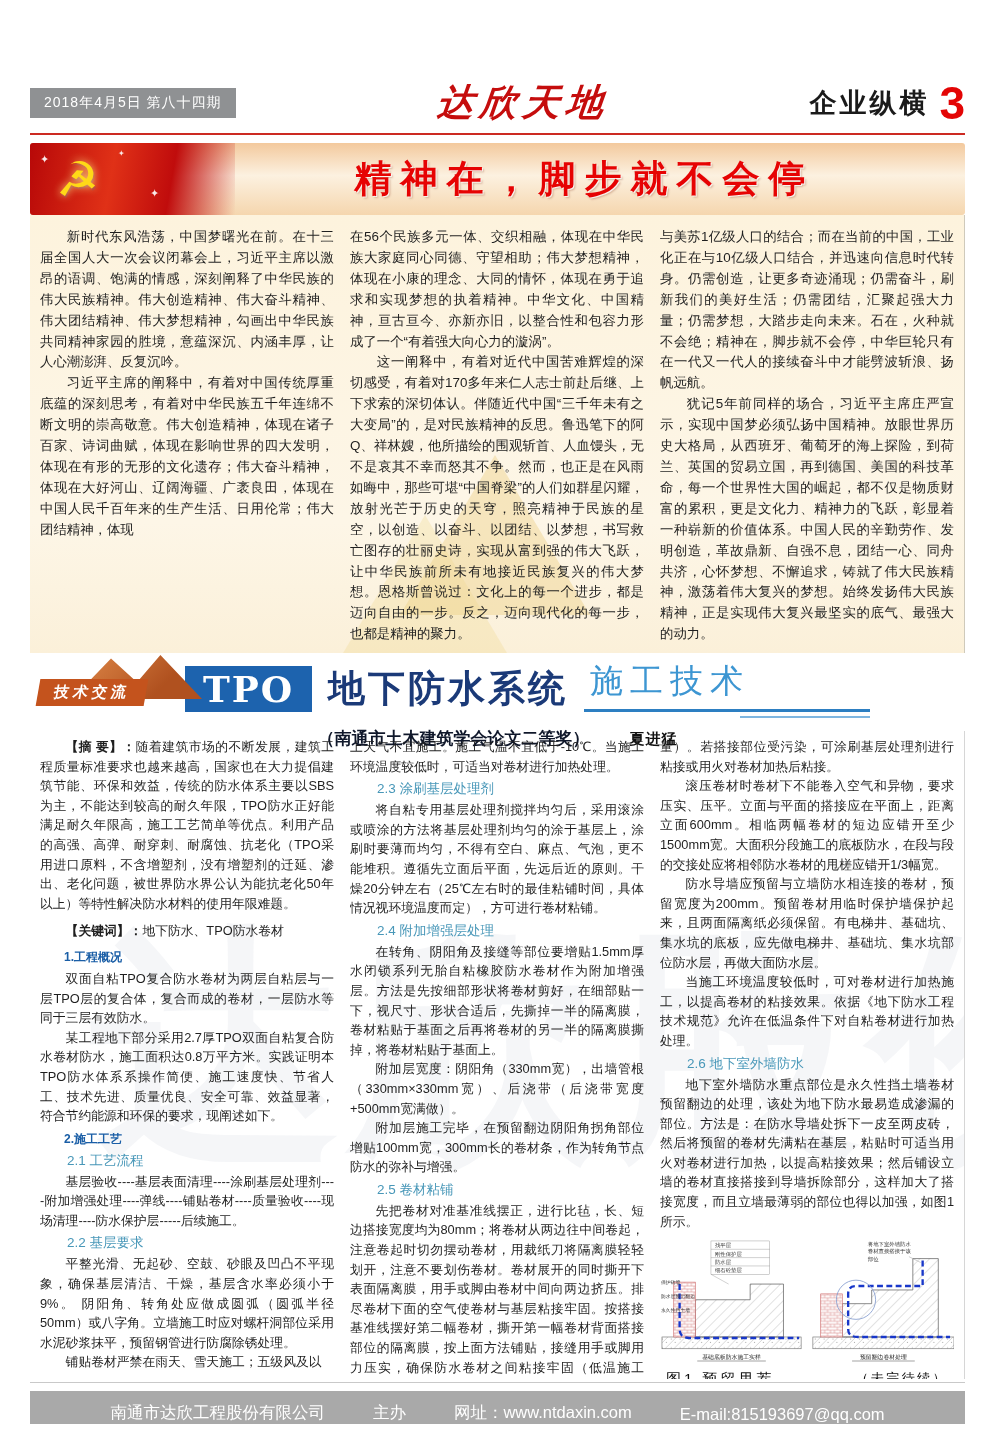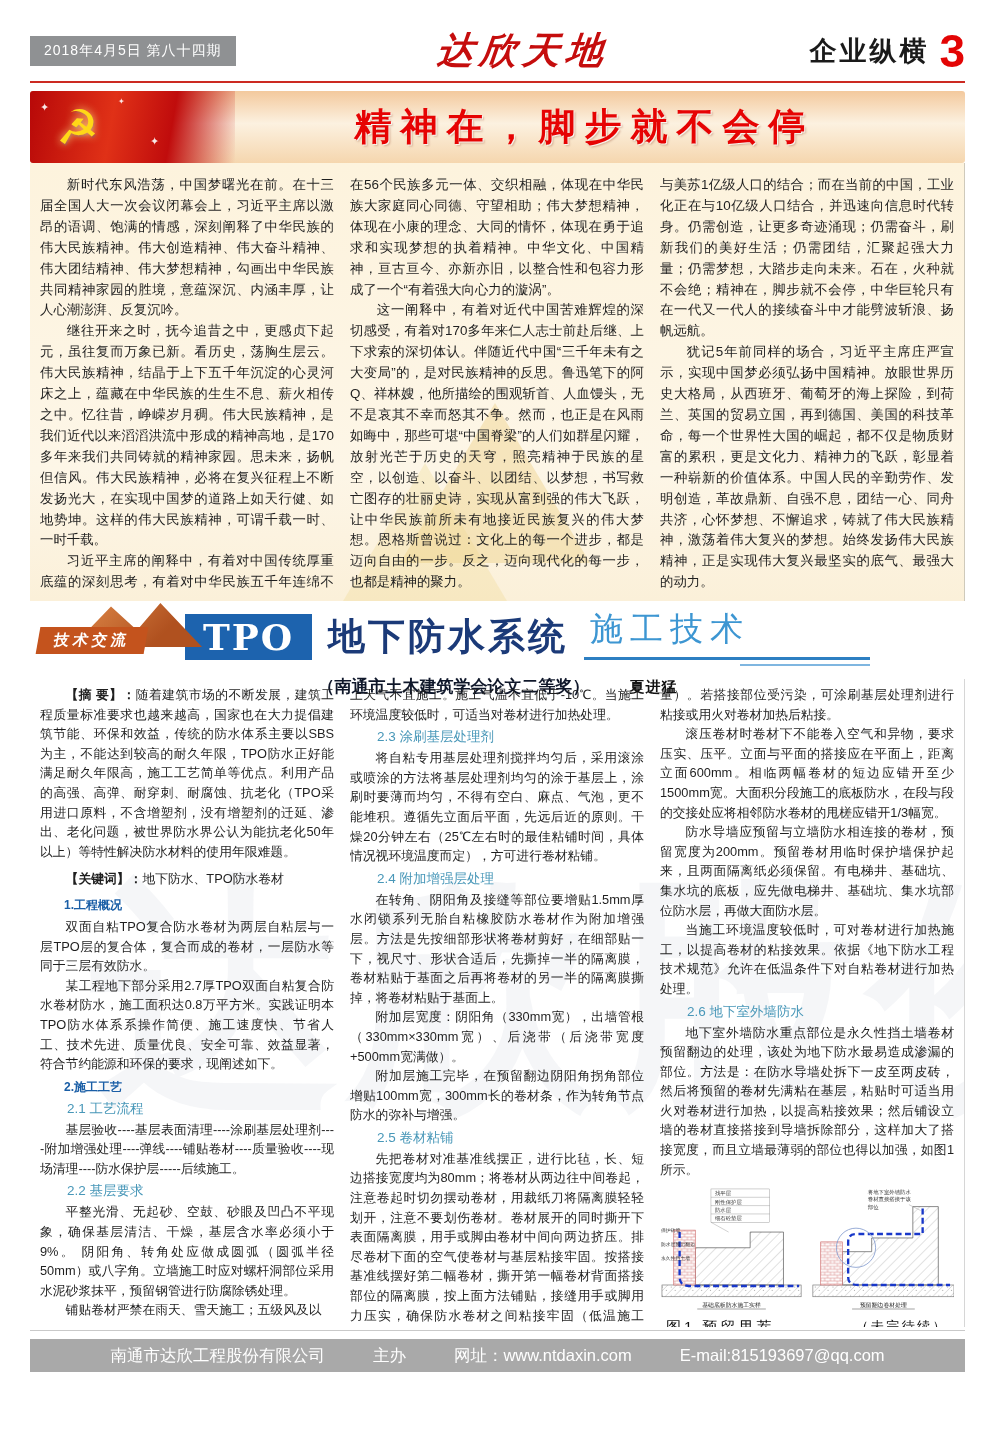--- a/index.html
+++ b/index.html
@@ -1,19 +1,19 @@
 <!DOCTYPE html>
 <html><head>
 <meta charset="utf-8">
 <style>
   * { box-sizing: border-box; margin: 0; padding: 0; }
   html,body { background:#fff; }
   body { font-family: "Liberation Sans", sans-serif; color:#222; }
   .page { position:relative; width:995px; height:1437px; background:#fff; overflow:hidden; }
-  .content { margin:0 30px; padding-top:28px; }
+  .content { margin:0 30px; padding-top:80px; }
 
   
   .masthead { display:flex; align-items:center; justify-content:space-between; height:46px; }
   .date-box { background:#8f9193; color:#fff; font-size:14px; padding:6px 14px; letter-spacing:1px; }
   .paper-title { color:#c50d0d; font-size:37px; font-weight:bold; font-style:italic;
                  font-family:"DejaVu Serif", serif; letter-spacing:6px; transform:skewX(-6deg); }
   .mast-right { display:flex; align-items:center; }
   .section-label { font-size:27px; font-weight:bold; color:#1a1a1a; letter-spacing:3px; }
   .page-num { font-size:46px; font-weight:bold; color:#e30505; margin-left:10px; line-height:1; }
   .red-rule { height:2px; background:#cc2a22; margin-top:7px; }
@@ -77,21 +77,21 @@
   
   .figure { margin-top:8px; background:#fff; position:relative; z-index:1; }
   .figure svg { display:block; width:100%; height:auto; }
   .fig-caption-row { display:flex; justify-content:space-between; align-items:flex-start; padding:3px 6px 0; }
   .fig-caption { font-size:15px; color:#111; letter-spacing:3px; }
   .fig-note { font-size:13.5px; color:#111; letter-spacing:2px; }
 
   
   .bottom-rule { border-top:1px solid #c9c9c9; margin-top:3px; }
   .footer-bar { margin-top:8px; height:33px; background:#a9a9a9; color:#fff;
-                display:flex; align-items:center; justify-content:center; gap:48px; font-size:16.5px; }
+                display:flex; align-items:flex-end; justify-content:center; gap:48px; font-size:16.5px; }
   .footer-bar span { white-space:nowrap; }
 </style>
 </head>
 <body>
 
 <div class="page">
   <div class="content">
 
     <header class="masthead">
       <div class="date-box">2018年4月5日  第八十四期</div>
@@ -113,21 +113,20 @@
         </div>
         <h1 class="banner-title">精神在，脚步就不会停</h1>
       </div>
 
       <div class="a1-body">
         <div class="wm-tri t1"></div>
         <div class="wm-tri t2"></div>
 
         <div class="col">
           <p class="para">新时代东风浩荡，中国梦曙光在前。在十三届全国人大一次会议闭幕会上，习近平主席以激昂的语调、饱满的情感，深刻阐释了中华民族的伟大民族精神。伟大创造精神、伟大奋斗精神、伟大团结精神、伟大梦想精神，勾画出中华民族共同精神家园的胜境，意蕴深沉、内涵丰厚，让人心潮澎湃、反复沉吟。</p>
-          <p class="para">继往开来之时，抚今追昔之中，更感贞下起元，虽往复而万象已新。看历史，荡胸生层云。伟大民族精神，结晶于上下五千年沉淀的心灵河床之上，蕴藏在中华民族的生生不息、薪火相传之中。忆往昔，峥嵘岁月稠。伟大民族精神，是我们近代以来滔滔洪流中形成的精神高地，是170多年来我们共同铸就的精神家园。思未来，扬帆但信风。伟大民族精神，必将在复兴征程上不断发扬光大，在实现中国梦的道路上如天行健、如地势坤。这样的伟大民族精神，可谓千载一时、一时千载。</p>
           <p class="para">习近平主席的阐释中，有着对中国传统厚重底蕴的深刻思考，有着对中华民族五千年连绵不断文明的崇高敬意。伟大创造精神，体现在诸子百家、诗词曲赋，体现在影响世界的四大发明，体现在有形的无形的文化遗存；伟大奋斗精神，体现在大好河山、辽阔海疆、广袤良田，体现在中国人民千百年来的生产生活、日用伦常；伟大团结精神，体现</p>
         </div>
         <div class="col">
           <p class="para cont">在56个民族多元一体、交织相融，体现在中华民族大家庭同心同德、守望相助；伟大梦想精神，体现在小康的理念、大同的情怀，体现在勇于追求和实现梦想的执着精神。中华文化、中国精神，亘古亘今、亦新亦旧，以整合性和包容力形成了一个“有着强大向心力的漩涡”。</p>
           <p class="para">这一阐释中，有着对近代中国苦难辉煌的深切感受，有着对170多年来仁人志士前赴后继、上下求索的深切体认。伴随近代中国“三千年未有之大变局”的，是对民族精神的反思。鲁迅笔下的阿Q、祥林嫂，他所描绘的围观斩首、人血馒头，无不是哀其不幸而怒其不争。然而，也正是在风雨如晦中，那些可堪“中国脊梁”的人们如群星闪耀，放射光芒于历史的天穹，照亮精神于民族的星空，以创造、以奋斗、以团结、以梦想，书写救亡图存的壮丽史诗，实现从富到强的伟大飞跃，让中华民族前所未有地接近民族复兴的伟大梦想。恩格斯曾说过：文化上的每一个进步，都是迈向自由的一步。反之，迈向现代化的每一步，也都是精神的聚力。</p>
 
         </div>
         <div class="col">
           <p class="para cont">与美苏1亿级人口的结合；而在当前的中国，工业化正在与10亿级人口结合，并迅速向信息时代转身。仍需创造，让更多奇迹涌现；仍需奋斗，刷新我们的美好生活；仍需团结，汇聚起强大力量；仍需梦想，大踏步走向未来。石在，火种就不会绝；精神在，脚步就不会停，中华巨轮只有在一代又一代人的接续奋斗中才能劈波斩浪、扬帆远航。</p>
           <p class="para">犹记5年前同样的场合，习近平主席庄严宣示，实现中国梦必须弘扬中国精神。放眼世界历史大格局，从西班牙、葡萄牙的海上探险，到荷兰、英国的贸易立国，再到德国、美国的科技革命，每一个世界性大国的崛起，都不仅是物质财富的累积，更是文化力、精神力的飞跃，彰显着一种崭新的价值体系。中国人民的辛勤劳作、发明创造，革故鼎新、自强不息，团结一心、同舟共济，心怀梦想、不懈追求，铸就了伟大民族精神，激荡着伟大复兴的梦想。始终发扬伟大民族精神，正是实现伟大复兴最坚实的底气、最强大的动力。</p>

